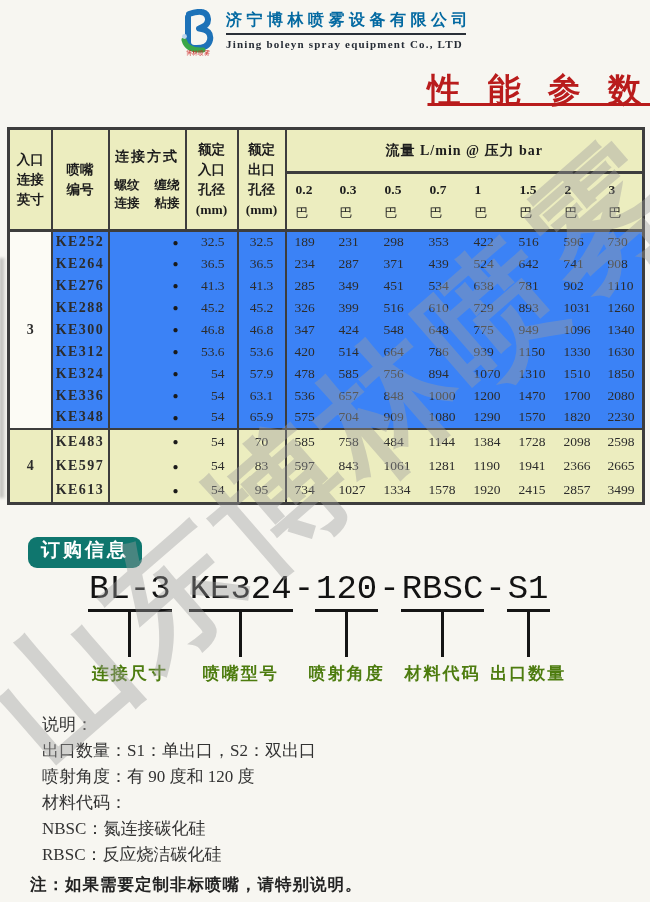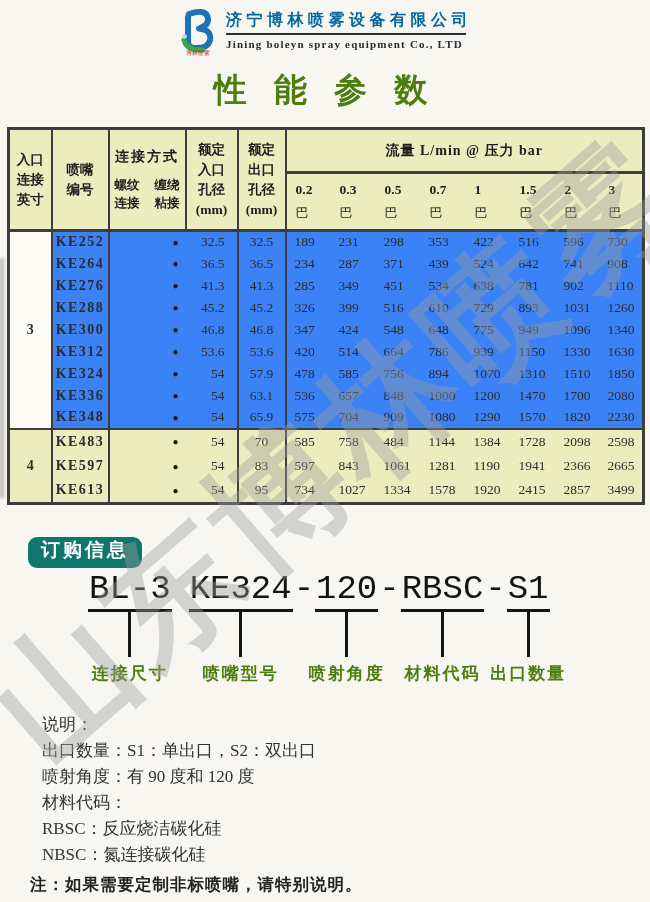--- a/index.html
+++ b/index.html
@@ -34,23 +34,24 @@
     color:#0369a1; white-space:nowrap;
     border-bottom:2px solid #2a3038; padding-bottom:2px;
   }
   .company-en {
     font-family:"Liberation Serif", serif;
     font-size:11px; font-weight:bold; letter-spacing:1.2px;
     color:#262c35; margin-top:3px; white-space:nowrap;
   }
 
   .page-title {
-    position:absolute; left:0; top:68px; width:650px; text-align:center;
-    font-size:33px; font-weight:bold; letter-spacing:9px; color:#4d7c0f;
+    position:absolute; left:0; top:68px; width:650px; text-align:right;
+    font-size:33px; font-weight:bold; letter-spacing:9px; color:#b91c1c;
     font-family:"Liberation Sans", sans-serif;
+    text-decoration:underline;
   }
 
   
   .spec-table {
     position:absolute; left:7px; top:127px;
     width:636px; border-collapse:collapse; table-layout:fixed;
     font-family:"Liberation Serif", serif;
     background:#3b82f6;
     border:3px solid #3d3d3d;
   }
@@ -432,16 +433,16 @@
       <div class="seg-stem"></div>
       <div class="seg-label">出口数量</div>
     </div>
   </div>
 
 <div class="notes">
   <div>说明：</div>
 <div>出口数量：S1：单出口，S2：双出口</div>
     <div>喷射角度：有 90 度和 120 度</div>
     <div>材料代码：</div>
+    <div>NBSC：氮连接碳化硅</div>
     <div>RBSC：反应烧洁碳化硅</div>
-    <div>NBSC：氮连接碳化硅</div>
   </div>
 <div class="footnote">注：如果需要定制非标喷嘴，请特别说明。</div>
 
 </body></html>

